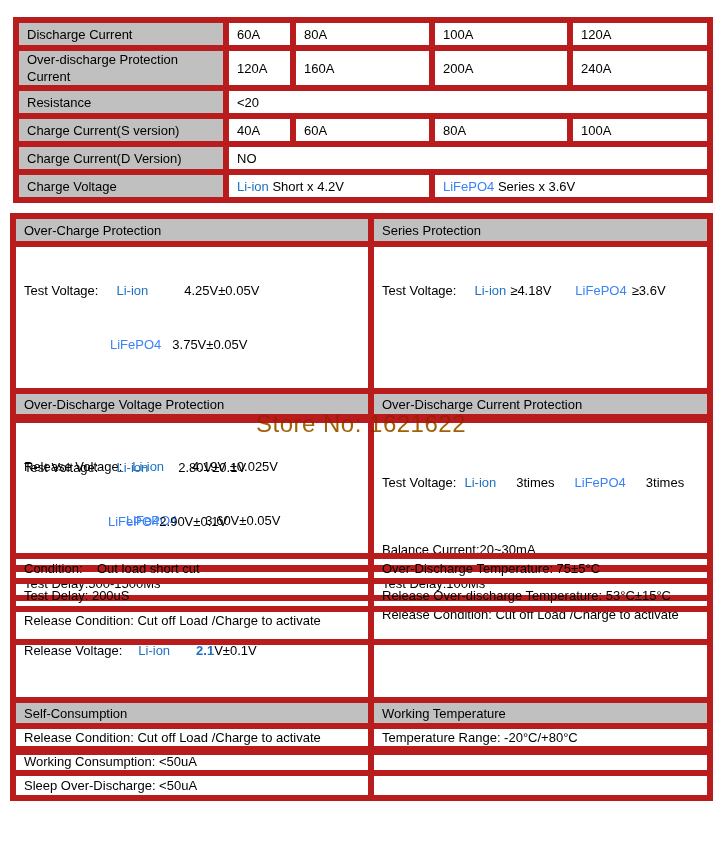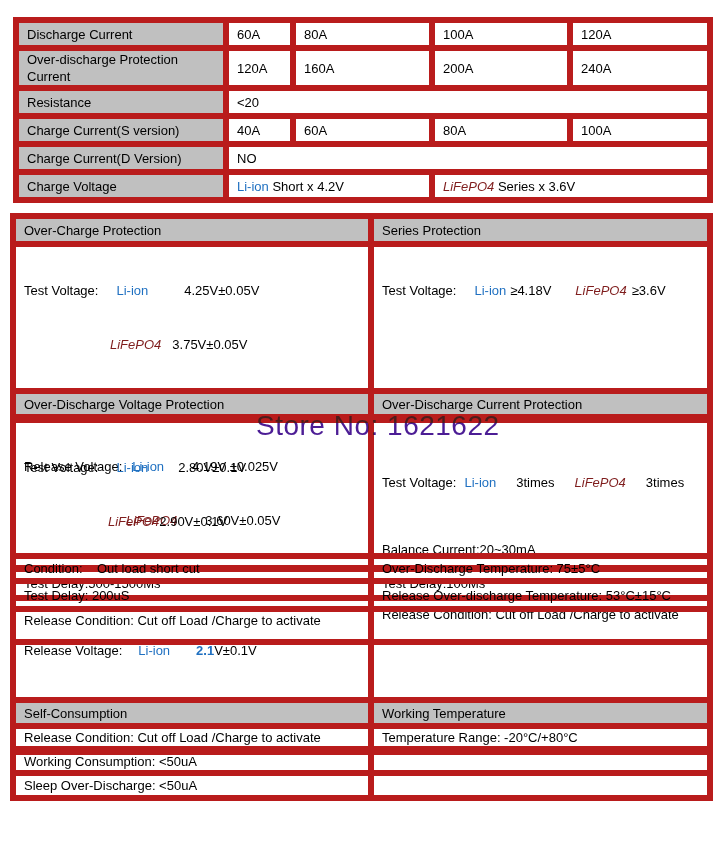--- a/index.html
+++ b/index.html
@@ -22,35 +22,35 @@
     border:6px solid #b91c1c;
     padding:0 4px 0 8px;
     vertical-align:middle;
     white-space:pre-wrap;
     overflow:hidden;
     line-height:17px;
   }
   td.hdr{background:#c0c0c0;}
   td.lab{background:#c0c0c0;}
   .blue{color:#1f70c1;}
-  .red{color:#7f1d1d;font-style:italic;}
+  .red{color:#3b82f6;}
   .va-top{vertical-align:top;}
   .va-bottom{vertical-align:bottom;padding-bottom:7px;}
   .line{line-height:20px;}
   #spec{left:13px;top:17px;width:694px;}
   #sec2{left:10px;top:213px;width:697px;}
   #sec3{left:10px;top:388px;width:697px;}
   #sec4{left:10px;top:553px;width:697px;}
   #sec5{left:10px;top:697px;width:697px;}
   .watermark{
     position:absolute;
     left:256px;top:410px;
-    font-size:28px;
+    font-size:24px;
     letter-spacing:0.5px;
-    color:#4c1d95;
+    color:#a16207;
     mix-blend-mode:darken;
     z-index:5;
     pointer-events:none;
     white-space:pre;
   }
 </style>
 </head>
 <body>
 
 <div class="page">

